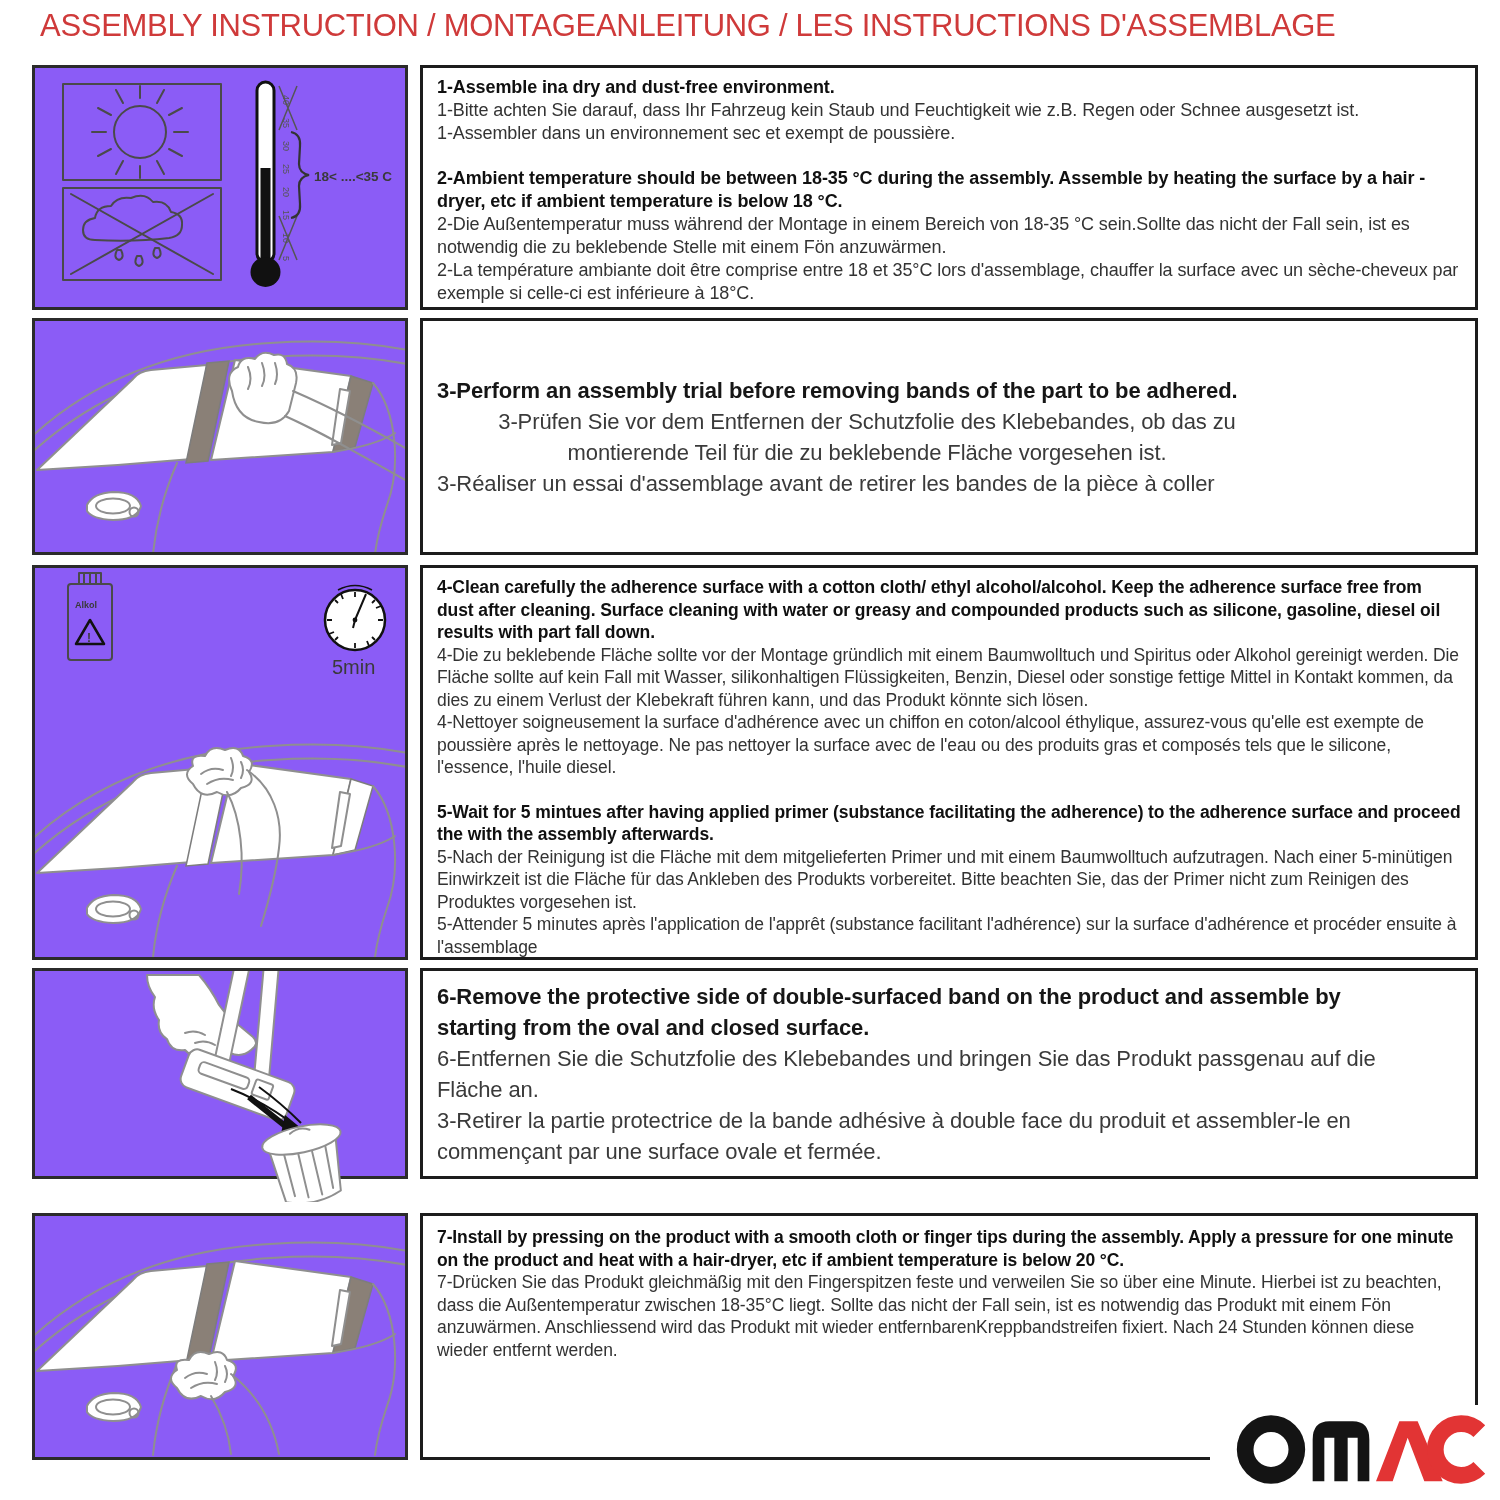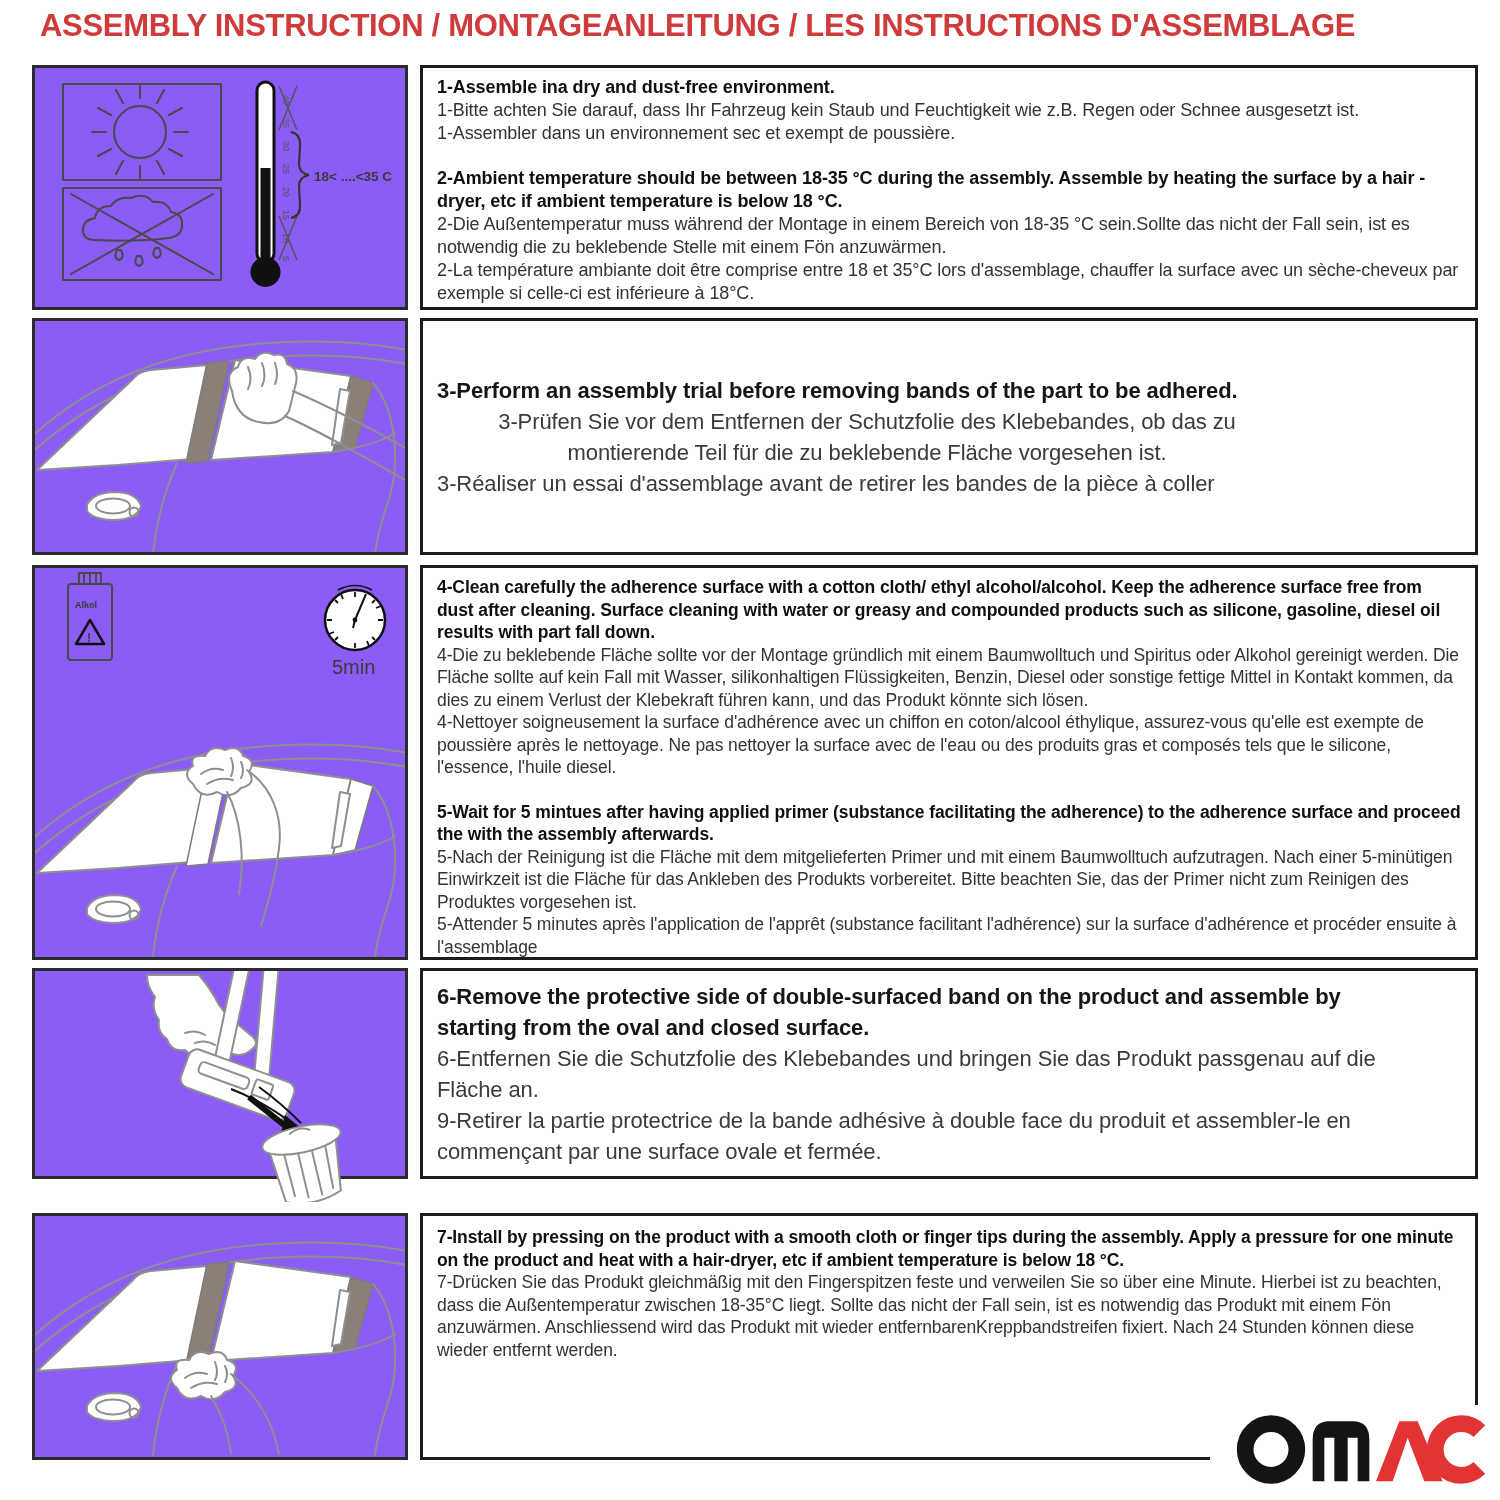--- a/index.html
+++ b/index.html
@@ -1,18 +1,18 @@
 <!DOCTYPE html>
 <html><head>
 <meta charset="utf-8">
 <style>
   html,body{margin:0;padding:0;background:#fff;}
   body{width:1500px;height:1500px;position:relative;overflow:hidden;
        font-family:"Liberation Sans",sans-serif;}
-  .title{position:absolute;left:40px;top:8px;font-size:31px;font-weight:bold;
+  .title{position:absolute;left:40px;top:8px;font-size:31px;font-weight:normal;
          color:#cf3a3a;letter-spacing:-0.3px;white-space:nowrap;}
   .row{position:absolute;left:0;right:0;}
   .ill{position:absolute;left:32px;width:376px;height:100%;
        border:3px solid #2b2b2b;box-sizing:border-box;background:#8b5cf6;}
   .txt{position:absolute;left:420px;right:22px;height:100%;
        border:3px solid #1c1c1c;box-sizing:border-box;background:#fff;
        padding:8px 14px;}
   .txt.mid{display:flex;flex-direction:column;justify-content:center;}
   p{margin:0;color:#333;letter-spacing:-0.1px;}
   .fs1 p{font-size:18px;line-height:23px;}
@@ -190,39 +190,39 @@
         <path class="lnw" d="M238 172 L244 226 Q272 237 300 226 L306 172 Z"></path>
         <path class="ln" d="M252 180 L254 222 M266 182 L267 226 M280 182 L281 226 M294 180 L293 222"></path>
         <ellipse class="lnw" cx="272" cy="168" rx="40" ry="13"></ellipse>
         <path class="ln" d="M262 160 Q272 154 282 160"></path>
       </g>
     </svg>
   </div>
   <div class="txt lg mid">
     <p class="b">6-Remove the protective side of double-surfaced band on the product and assemble by starting from the oval and closed surface.</p>
     <p>6-Entfernen Sie die Schutzfolie des Klebebandes und bringen Sie das Produkt passgenau auf die Fläche an.</p>
-    <p>9-Retirer la partie protectrice de la bande adhésive à double face du produit et assembler-le en commençant par une surface ovale et fermée.</p>
+    <p>3-Retirer la partie protectrice de la bande adhésive à double face du produit et assembler-le en commençant par une surface ovale et fermée.</p>
   </div>
 </div>
 
 <div class="row" style="top:1213px;height:247px">
   <div class="ill">
     <svg width="370" height="241" viewBox="0 0 370 241">
       <use href="#car-base" y="4"></use>
       <g>
         <path class="lnw" d="M142 172 Q130 162 142 154 Q138 142 154 144 Q160 132 174 138 Q188 132 192 144 Q206 148 198 160 Q206 172 190 176 Q180 188 166 180 Q150 188 142 172 Z"></path>
         <path class="ln" d="M150 162 Q160 154 172 158 M156 172 Q168 164 182 168"></path>
         <path class="ln" d="M180 146 Q184 156 180 164 M190 150 Q194 158 190 166"></path>
         <path class="ln" d="M196 158 C224 180 238 206 244 238"></path>
         <path class="ln" d="M176 180 C188 200 194 220 196 238"></path>
       </g>
     </svg>
   </div>
   <div class="txt fs3" style="padding-top:10px">
-    <p class="b">7-Install by pressing on the product with a smooth cloth or finger tips during the assembly. Apply a pressure for one minute on the product and heat with a hair-dryer, etc if ambient temperature is below 18 °C.</p>
+    <p class="b">7-Install by pressing on the product with a smooth cloth or finger tips during the assembly. Apply a pressure for one minute on the product and heat with a hair-dryer, etc if ambient temperature is below 20 °C.</p>
     <p>7-Drücken Sie das Produkt gleichmäßig mit den Fingerspitzen feste und verweilen Sie so über eine Minute. Hierbei ist zu beachten, dass die Außentemperatur zwischen 18-35°C liegt. Sollte das nicht der Fall sein, ist es notwendig das Produkt mit einem Fön anzuwärmen. Anschliessend wird das Produkt mit wieder entfernbarenKreppbandstreifen fixiert. Nach 24 Stunden können diese wieder entfernt werden.</p>
   </div>
 </div>
 
 <div id="logo-wrap">
   <svg width="250" height="77" viewBox="0 0 300 92">
     <circle cx="42" cy="46" r="31" fill="none" stroke="#141414" stroke-width="20"></circle>
     <path class="blk" d="M92 84 V34 Q92 12 112 12 H140 Q160 12 160 34 V84 H146 V32 H134 V84 H118 V32 H106 V84 Z"></path>
     <path fill="#e23434" d="M168 84 L196 12 H218 L248 84 H226 L206 32 L188 84 Z"></path>
     <path fill="none" stroke="#e23434" stroke-width="20" d="M292 24 A31 31 0 1 0 292 68"></path>

